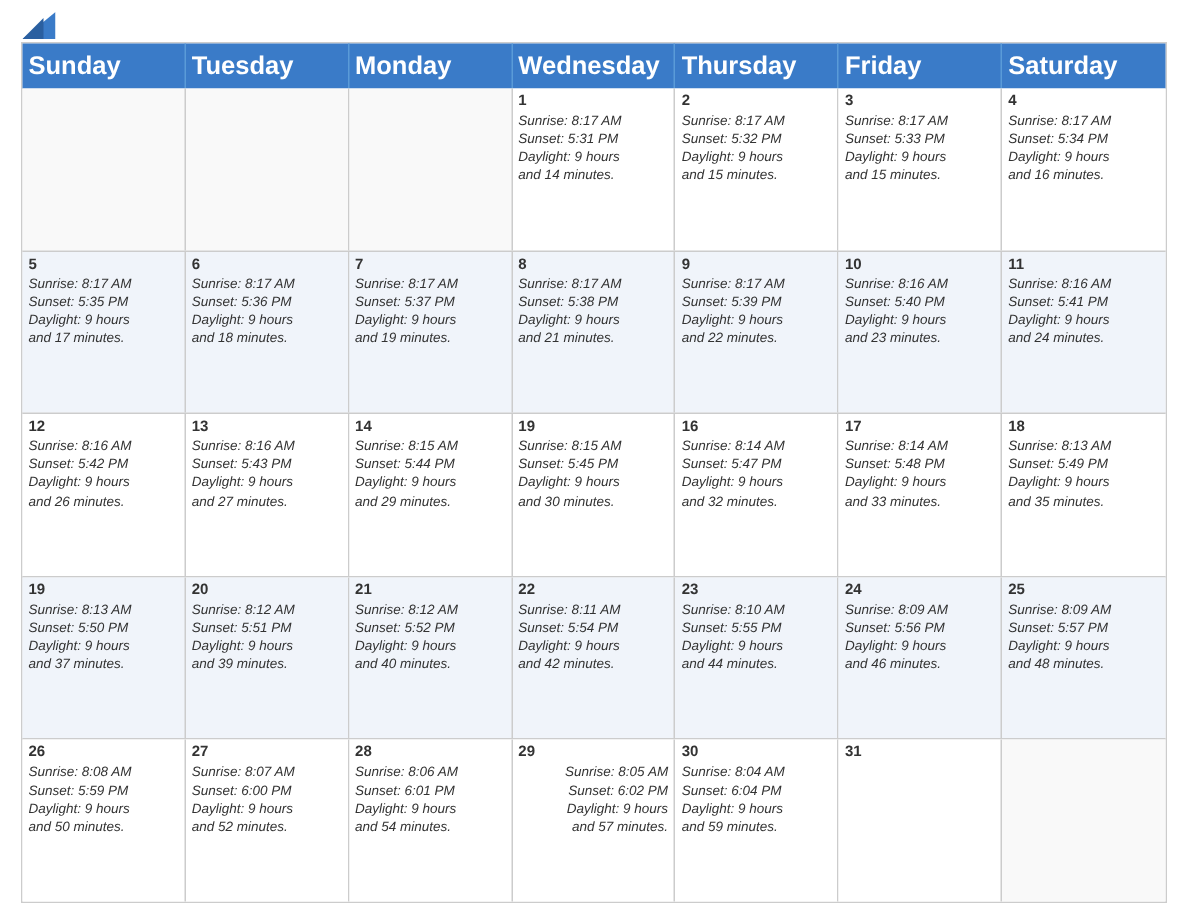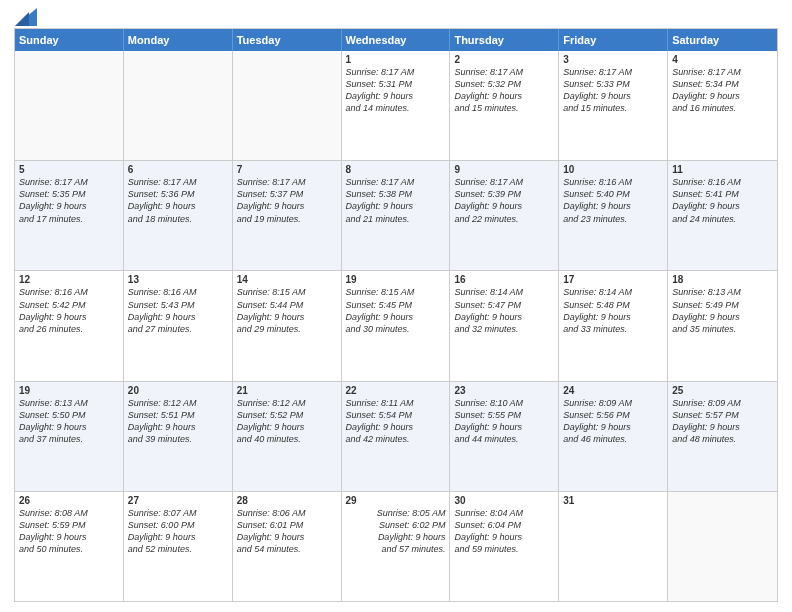--- a/index.html
+++ b/index.html
@@ -58,21 +58,21 @@
       flex-direction: column;
       border: 1px solid #ccc;
     }
     .cal-header {
       display: grid;
       grid-template-columns: repeat(7, 1fr);
       background: #3a7bc8;
     }
     .cal-header-cell {
       color: #fff;
-      font-size: 11px;
+      font-size: 17px;
       font-weight: bold;
       padding: 5px 4px;
       text-align: left;
       border-right: 1px solid #5a9bd8;
     }
     .cal-header-cell:last-child {
       border-right: none;
     }
     .cal-body {
       flex: 1;
@@ -138,22 +138,22 @@
     </div>
     <div class="title-block">
       <div class="title-month"></div>
       <div class="title-location"></div>
     </div>
   </div>
 
   <div class="calendar">
     <div class="cal-header">
     <div class="cal-header-cell">Sunday</div>
+        <div class="cal-header-cell">Tuesday</div>
         <div class="cal-header-cell">Monday</div>
-        <div class="cal-header-cell">Tuesday</div>
         <div class="cal-header-cell">Wednesday</div>
         <div class="cal-header-cell">Thursday</div>
         <div class="cal-header-cell">Friday</div>
         <div class="cal-header-cell">Saturday</div>
       </div>
     <div class="cal-body">
     <div class="cal-row">
           <div class="cal-cell empty"></div>
           <div class="cal-cell empty"></div>
           <div class="cal-cell empty"></div>

